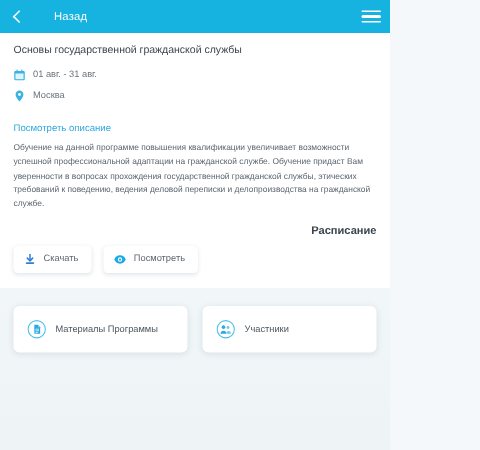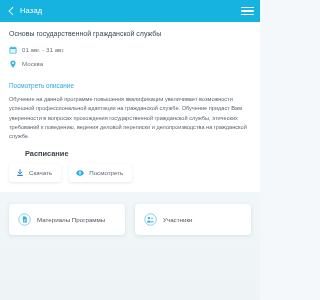--- a/index.html
+++ b/index.html
@@ -30,21 +30,21 @@
     background: #16b3e0;
     display: flex;
     align-items: center;
     justify-content: space-between;
     padding: 0 6px 0 7px;
     box-sizing: border-box;
   }
   .back-btn {
     display: flex;
     align-items: center;
-    gap: 4px;
+    gap: 20px;
     cursor: pointer;
     user-select: none;
   }
   .chev {
     width: 9px;
     height: 9px;
     position: relative;
     flex: 0 0 9px;
   }
   .chev::before {
@@ -127,20 +127,21 @@
     margin: 0 0 9px 0;
     text-align: left;
   }
 
   .section-heading {
     font-size: 7.4px;
     color: #39434d;
     font-weight: bold;
     margin: 0 0 7px 16px;
     line-height: 1;
+    text-align: right;
   }
 
   
   .pill-row {
     display: flex;
     gap: 8px;
     align-items: center;
   }
   .pill {
     background: #ffffff;

